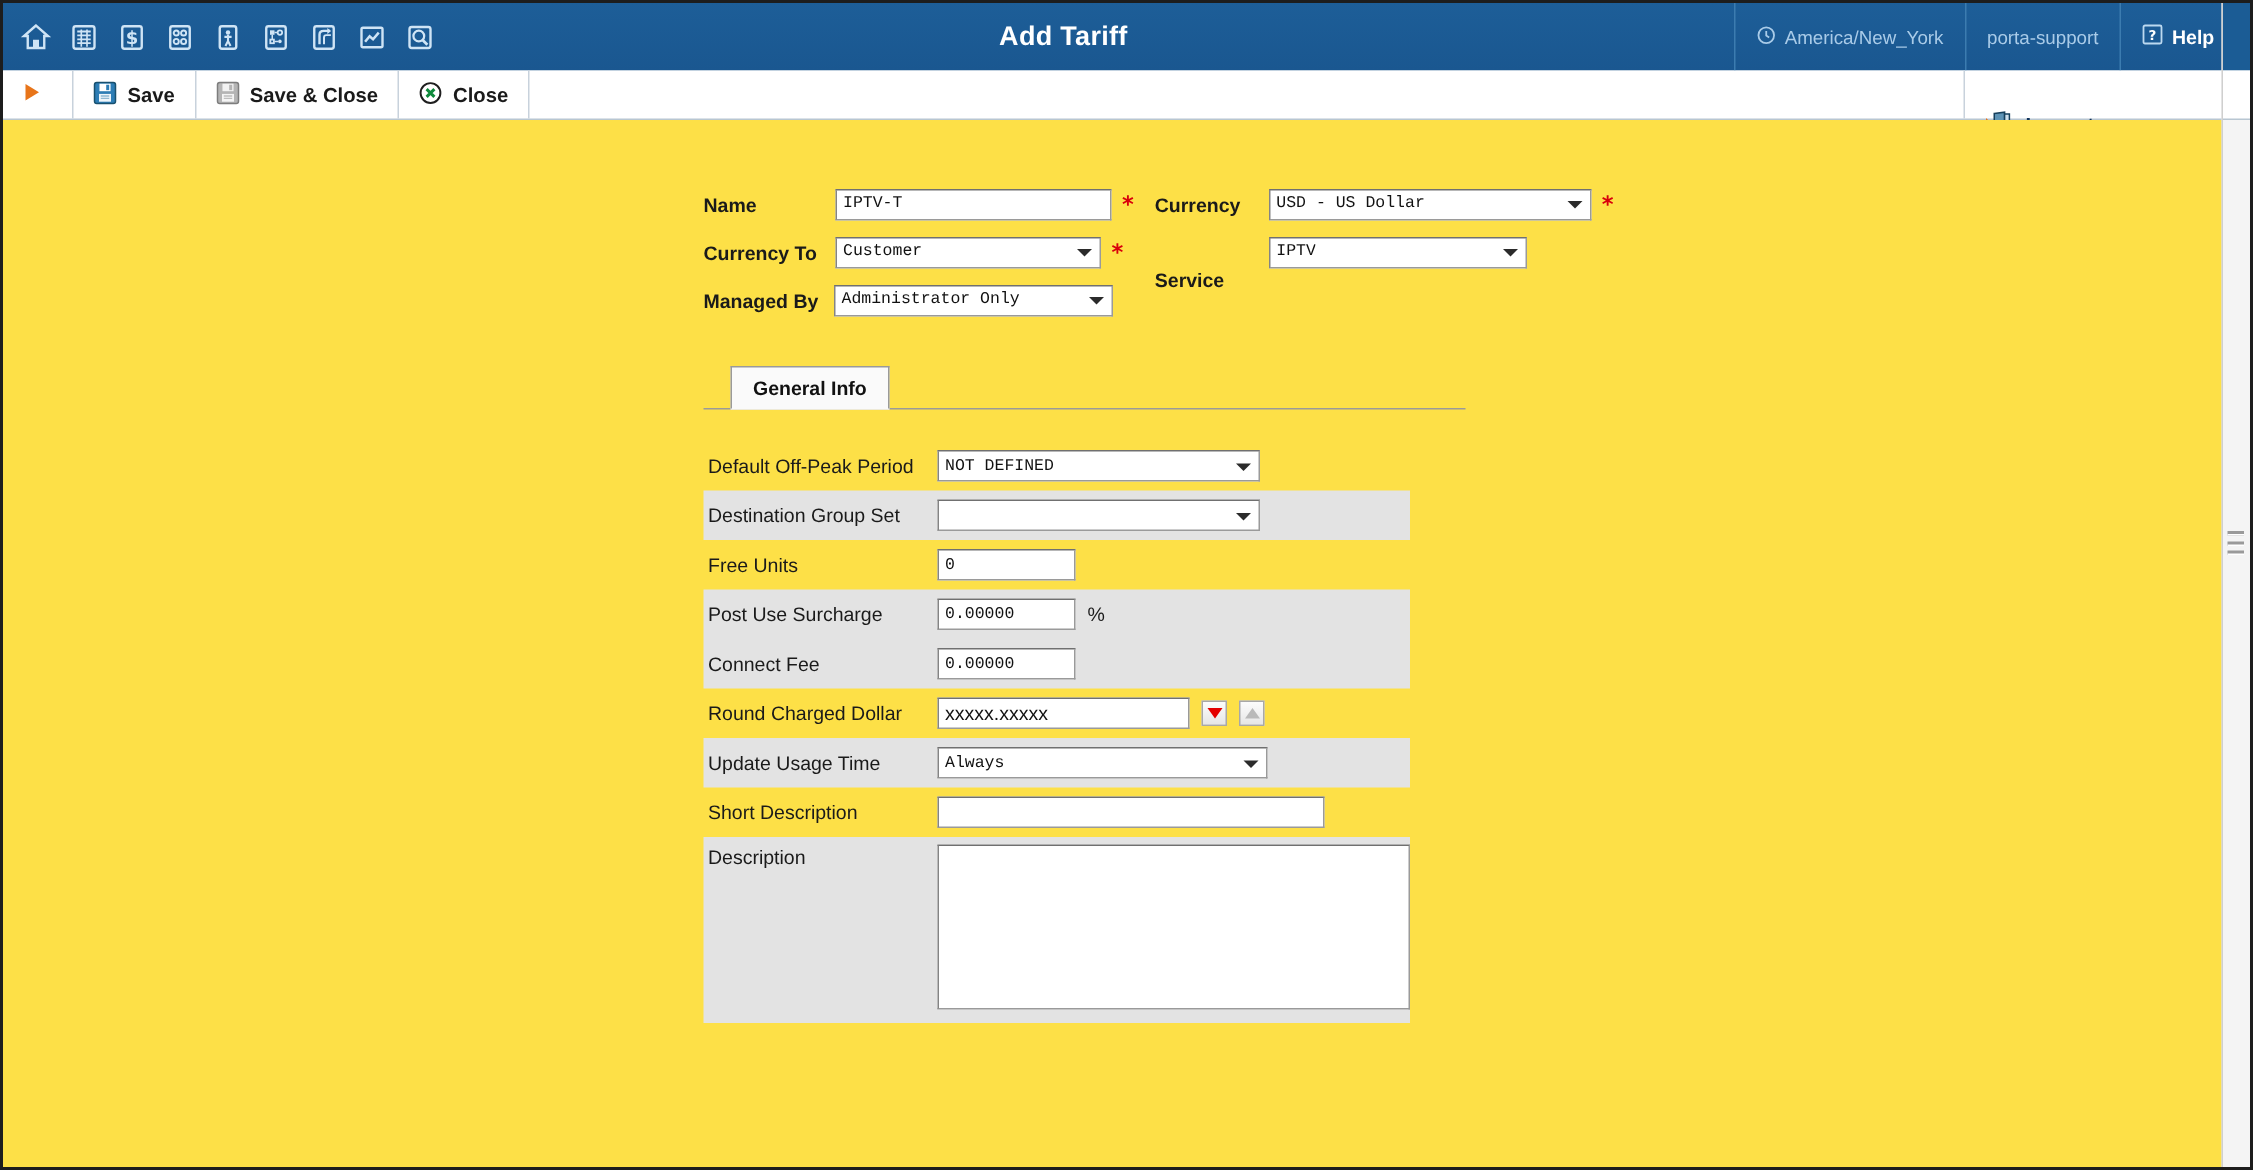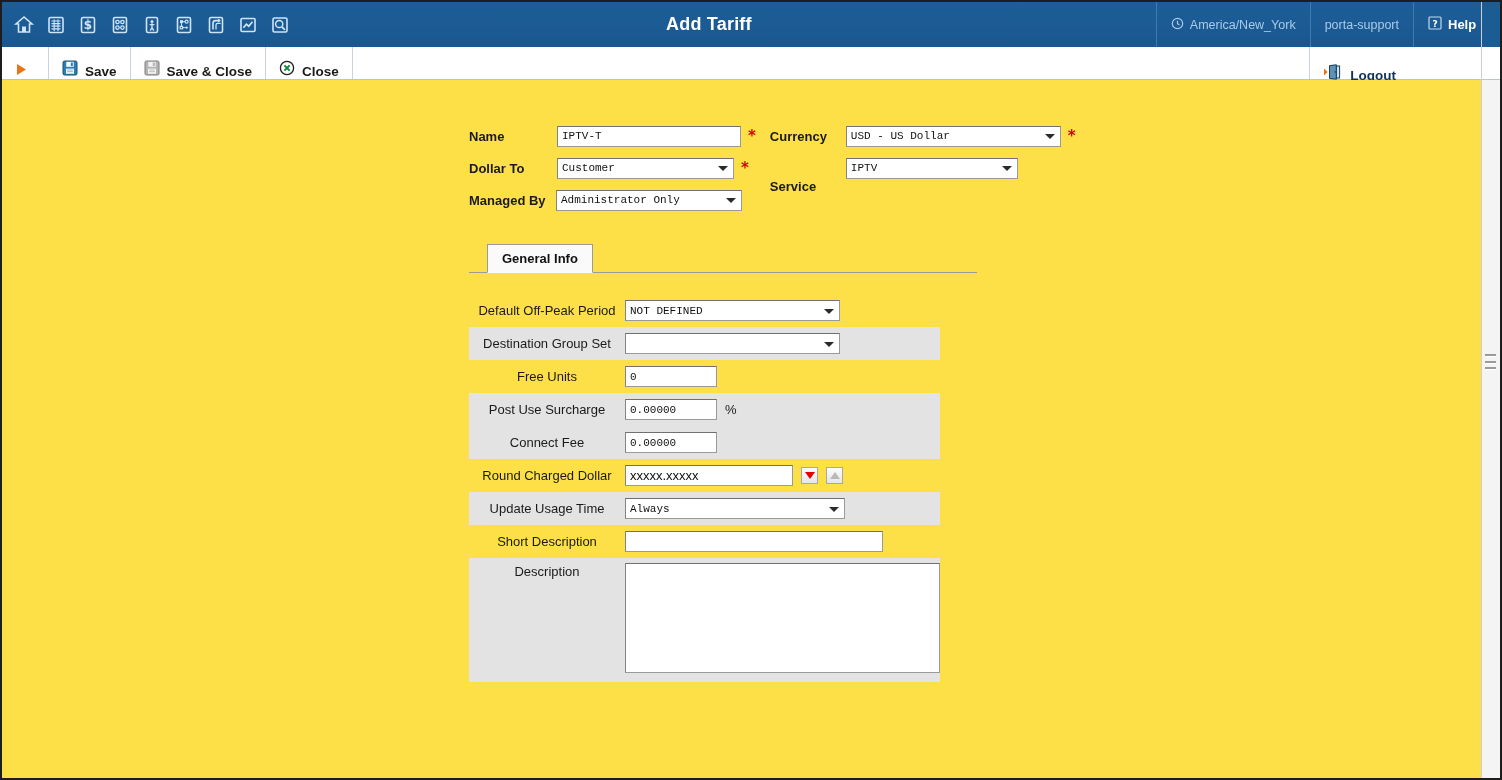--- a/index.html
+++ b/index.html
@@ -88,21 +88,21 @@
     left: 0; top: 45px;
     width: 1498px;
     height: 32px;
     background: #ffffff;
     border-bottom: 1px solid #b8c6d2;
     display: flex;
     align-items: stretch;
   }
   .tb-btn {
     display: flex;
-    align-items: flex-end;
+    align-items: center;
     gap: 7px;
     padding: 0 13px;
     border-right: 1px solid #c8d2dc;
     font-size: 13.5px;
     font-weight: bold;
     color: #1a1a1a;
     cursor: pointer;
     white-space: nowrap;
   }
   .tb-btn.arrow { padding: 0 14px; }
@@ -234,21 +234,20 @@
     vertical-align: middle;
   }
   .fr { height: 33px; }
   .fr.alt > td { background: #e3e3e3; }
   .fr > td.cell-lbl {
     width: 152px;
     padding-left: 3px;
     font-size: 13px;
     color: #1a1a1a;
     white-space: nowrap;
-    text-align: center;
   }
   .fr > td.cell-val {
     padding-left: 3px;
   }
   .valwrap {
     display: flex;
     align-items: center;
     gap: 8px;
   }
   .unit {
@@ -518,21 +517,21 @@
 
         <span class="tlabel lbl-currency" style="margin-left:14px;">Currency</span>
         <div class="sel" style="width:215px;">
           <span class="seltext">USD - US Dollar</span>
           <span class="caret"></span>
         </div>
         <span class="req">*</span>
       </div>
 
       <div class="trow">
-        <span class="tlabel lbl-name">Dollar To</span>
+        <span class="tlabel lbl-name">Currency To</span>
         <div class="sel" style="width:177px;">
           <span class="seltext">Customer</span>
           <span class="caret"></span>
         </div>
         <span class="req">*</span>
 
         <span class="tlabel lbl-service" style="margin-left:21px;margin-top:36px;">Service</span>
         <div class="sel" style="width:172px;margin-left:28px;">
           <span class="seltext">IPTV</span>
           <span class="caret"></span>

